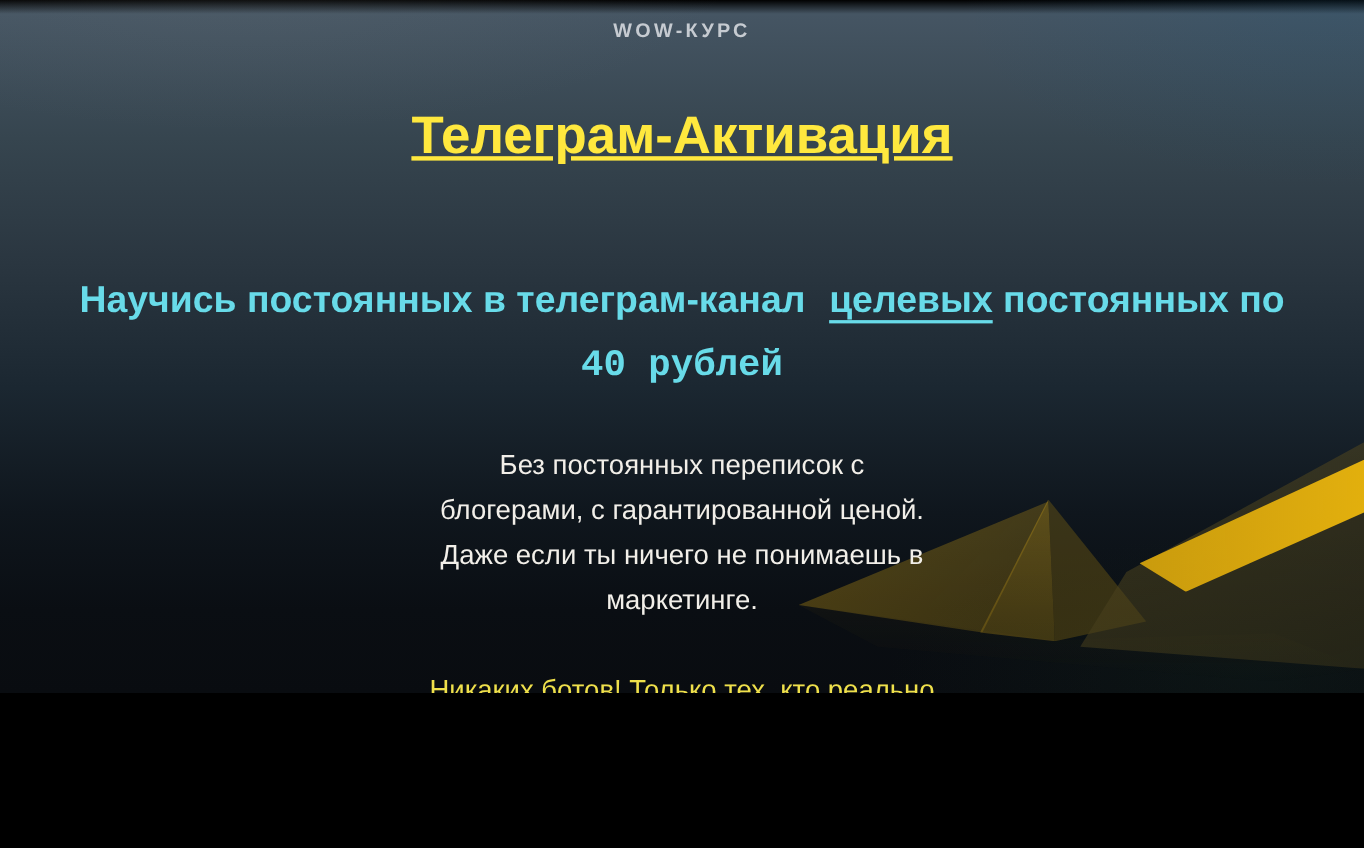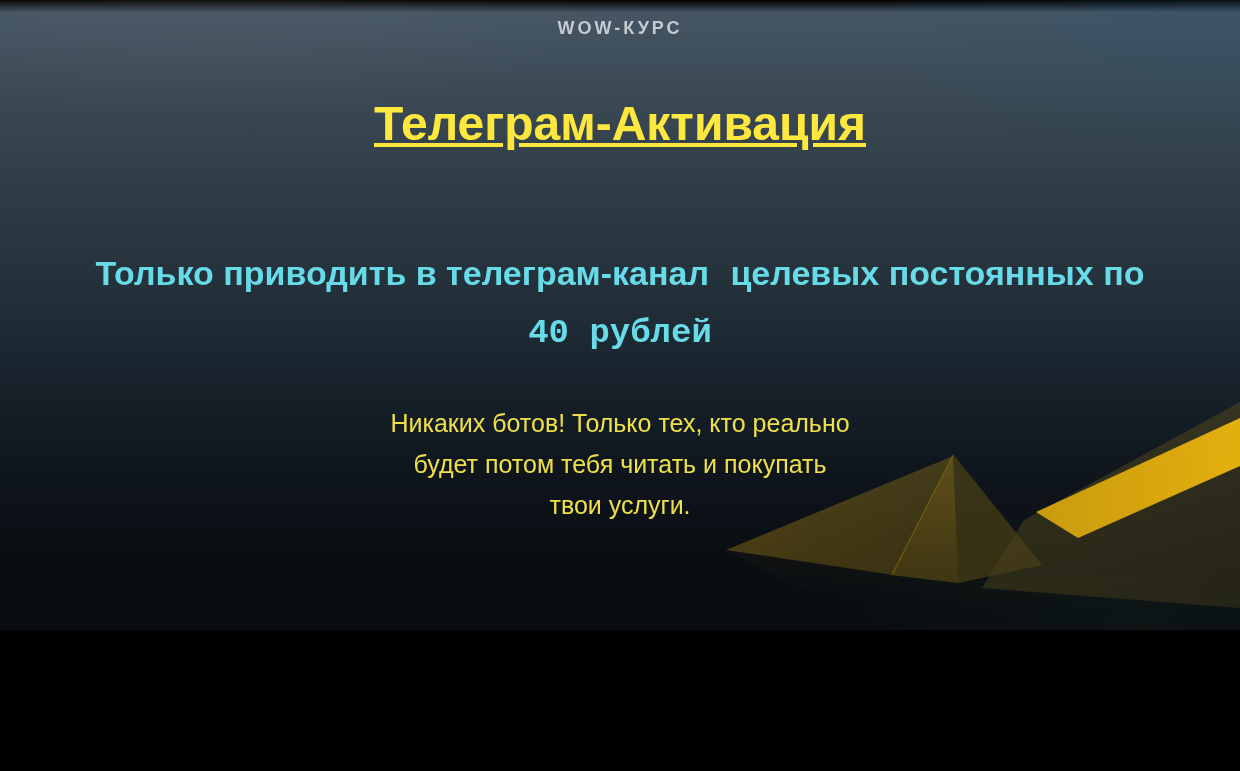--- a/index.html
+++ b/index.html
@@ -82,20 +82,21 @@
   }
   .subtitle {
     margin: 90px auto 0 auto;
     max-width: 1180px;
     font-size: 34px;
     line-height: 60px;
     font-weight: 700;
     color: #68dbe9;
   }
   .subtitle .u {
+    text-decoration: underline;
     text-decoration-thickness: 3px;
     text-underline-offset: 7px;
     margin-left: 12px;
   }
   .subtitle-line2 { display: block; font-family: Liberation Mono, monospace; }
   .para {
     margin: 40px auto 0 auto;
     max-width: 560px;
     font-size: 25px;
     line-height: 41px;
@@ -119,25 +120,29 @@
     <div class="boat-highlight"></div>
   </div>
 
   <div class="content">
 
     <div class="brand">WOW-КУРС</div>
 
     <h1 class="title">Телеграм-Активация</h1>
 
     <h2 class="subtitle">
-      <span>Только приводить в телеграм-канал</span>
+      <span>Научись постоянных в телеграм-канал</span>
       <span class="u">целевых</span>
       <span>постоянных по</span>
       <span class="subtitle-line2">40 рублей</span>
     </h2>
 
+    <p class="para para-white">Без постоянных переписок с
+блогерами, с гарантированной ценой.
+Даже если ты ничего не понимаешь в
+маркетинге.</p>
 
     <p class="para para-yellow">Никаких ботов! Только тех, кто реально
 будет потом тебя читать и покупать
 твои услуги.</p>
 
   </div>
 </div>
 
 </body></html>

